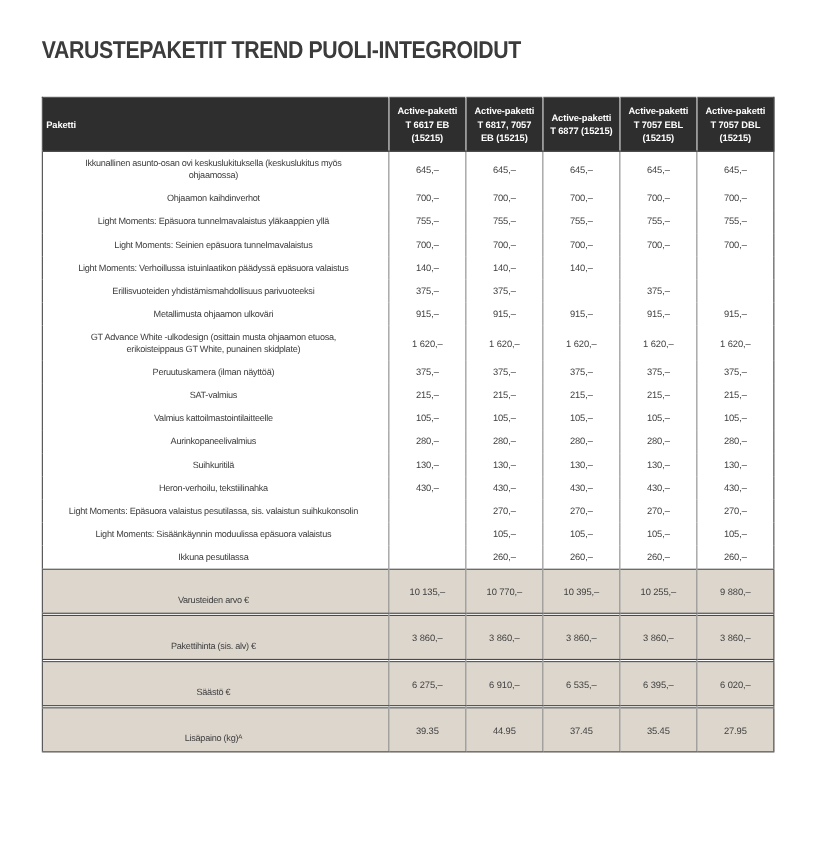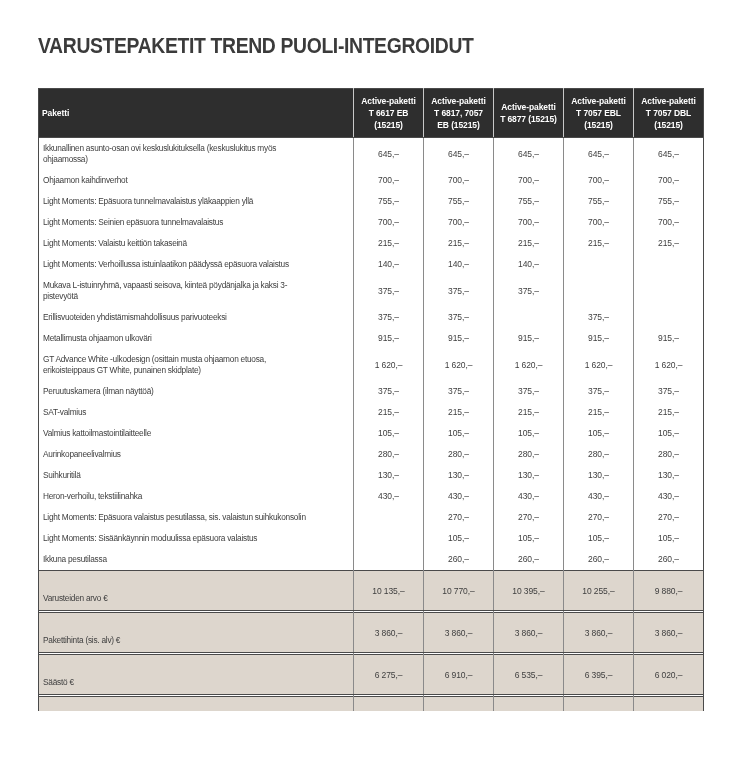--- a/index.html
+++ b/index.html
@@ -32,21 +32,21 @@
     white-space:pre-line;
     border-left:1px solid #c8c8c8;
     border-bottom:1px solid #4a4a4a;
   }
   thead th.first {
     text-align:left; padding-right:8px; border-left:none;
   }
 
   td.label-cell {
     font-size:8.3px; letter-spacing:-0.25px; color:#404040;
-    text-align:left; vertical-align:middle;
+    text-align:center; vertical-align:middle;
     padding:5px 8px 5px 4px; line-height:11px;
     white-space:pre-line;
   }
   td.value-cell {
     font-size:8.5px; letter-spacing:-0.1px; color:#404040;
     text-align:center; vertical-align:middle;
     padding:5px 2px; line-height:11px;
     border-left:1px solid #8a8a8a;
   }
 
@@ -126,41 +126,24 @@
         </tr>
         <tr class="body">
           <td class="label-cell">Light Moments: Seinien epäsuora tunnelmavalaistus</td>
           <td class="value-cell">700,–</td>
           <td class="value-cell">700,–</td>
           <td class="value-cell">700,–</td>
           <td class="value-cell">700,–</td>
           <td class="value-cell">700,–</td>
         </tr>
         <tr class="body">
-          <td class="label-cell">Light Moments: Valaistu keittiön takaseinä</td>
-          <td class="value-cell">215,–</td>
-          <td class="value-cell">215,–</td>
-          <td class="value-cell">215,–</td>
-          <td class="value-cell">215,–</td>
-          <td class="value-cell">215,–</td>
-        </tr>
-        <tr class="body">
           <td class="label-cell">Light Moments: Verhoillussa istuinlaatikon päädyssä epäsuora valaistus</td>
           <td class="value-cell">140,–</td>
           <td class="value-cell">140,–</td>
           <td class="value-cell">140,–</td>
-          <td class="value-cell"></td>
-          <td class="value-cell"></td>
-        </tr>
-        <tr class="body">
-          <td class="label-cell">Mukava L-istuinryhmä, vapaasti seisova, kiinteä pöydänjalka ja kaksi 3-
-pistevyötä</td>
-          <td class="value-cell">375,–</td>
-          <td class="value-cell">375,–</td>
-          <td class="value-cell">375,–</td>
           <td class="value-cell"></td>
           <td class="value-cell"></td>
         </tr>
         <tr class="body">
           <td class="label-cell">Erillisvuoteiden yhdistämismahdollisuus parivuoteeksi</td>
           <td class="value-cell">375,–</td>
           <td class="value-cell">375,–</td>
           <td class="value-cell"></td>
           <td class="value-cell">375,–</td>
           <td class="value-cell"></td>

